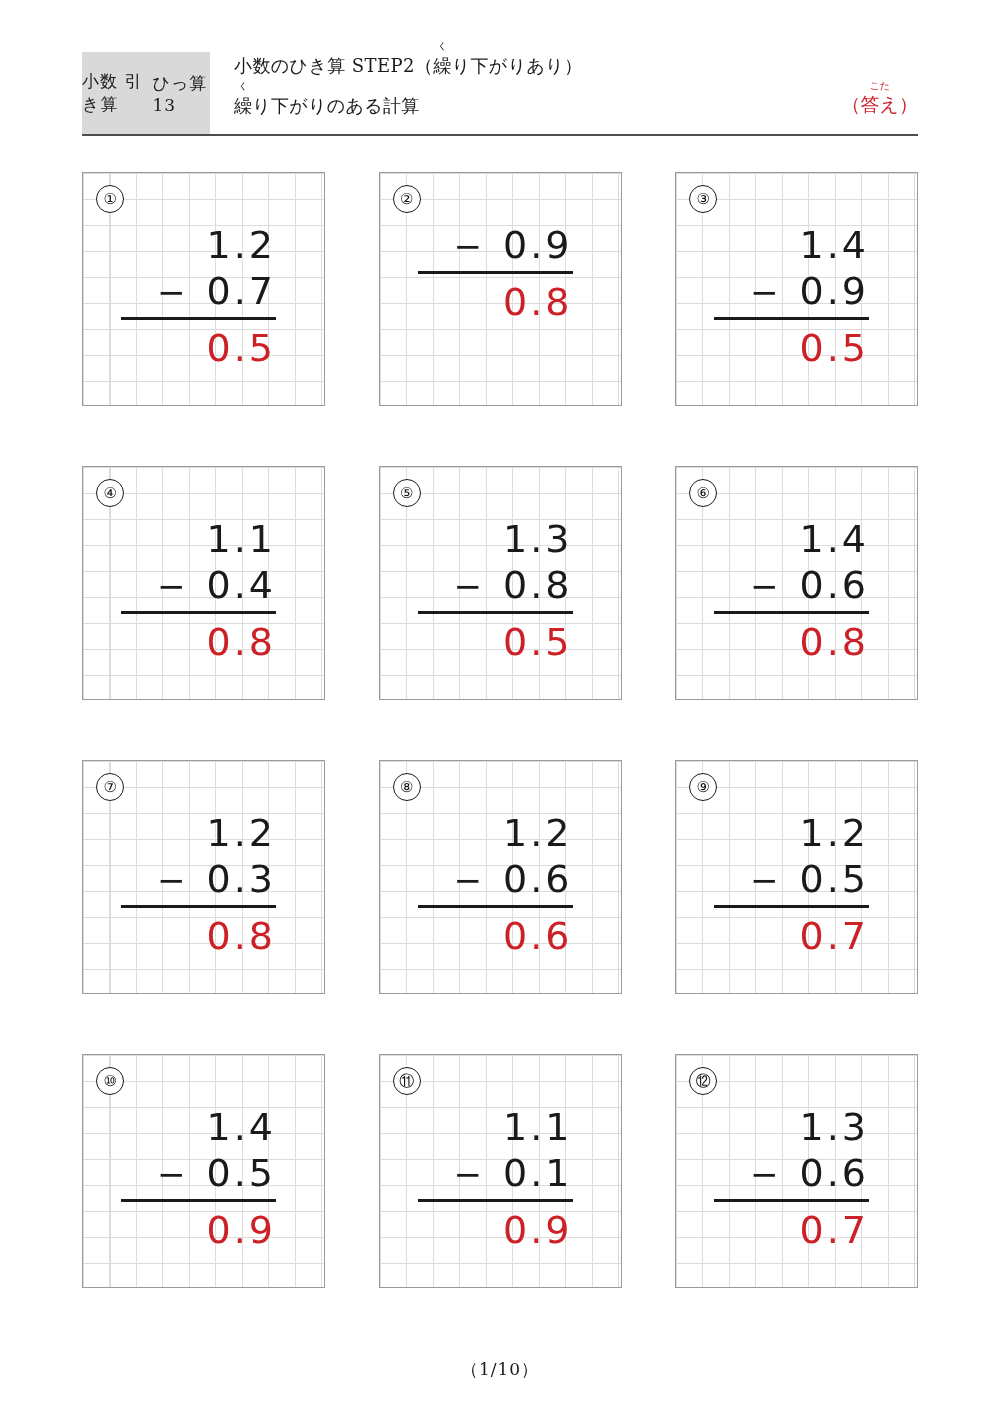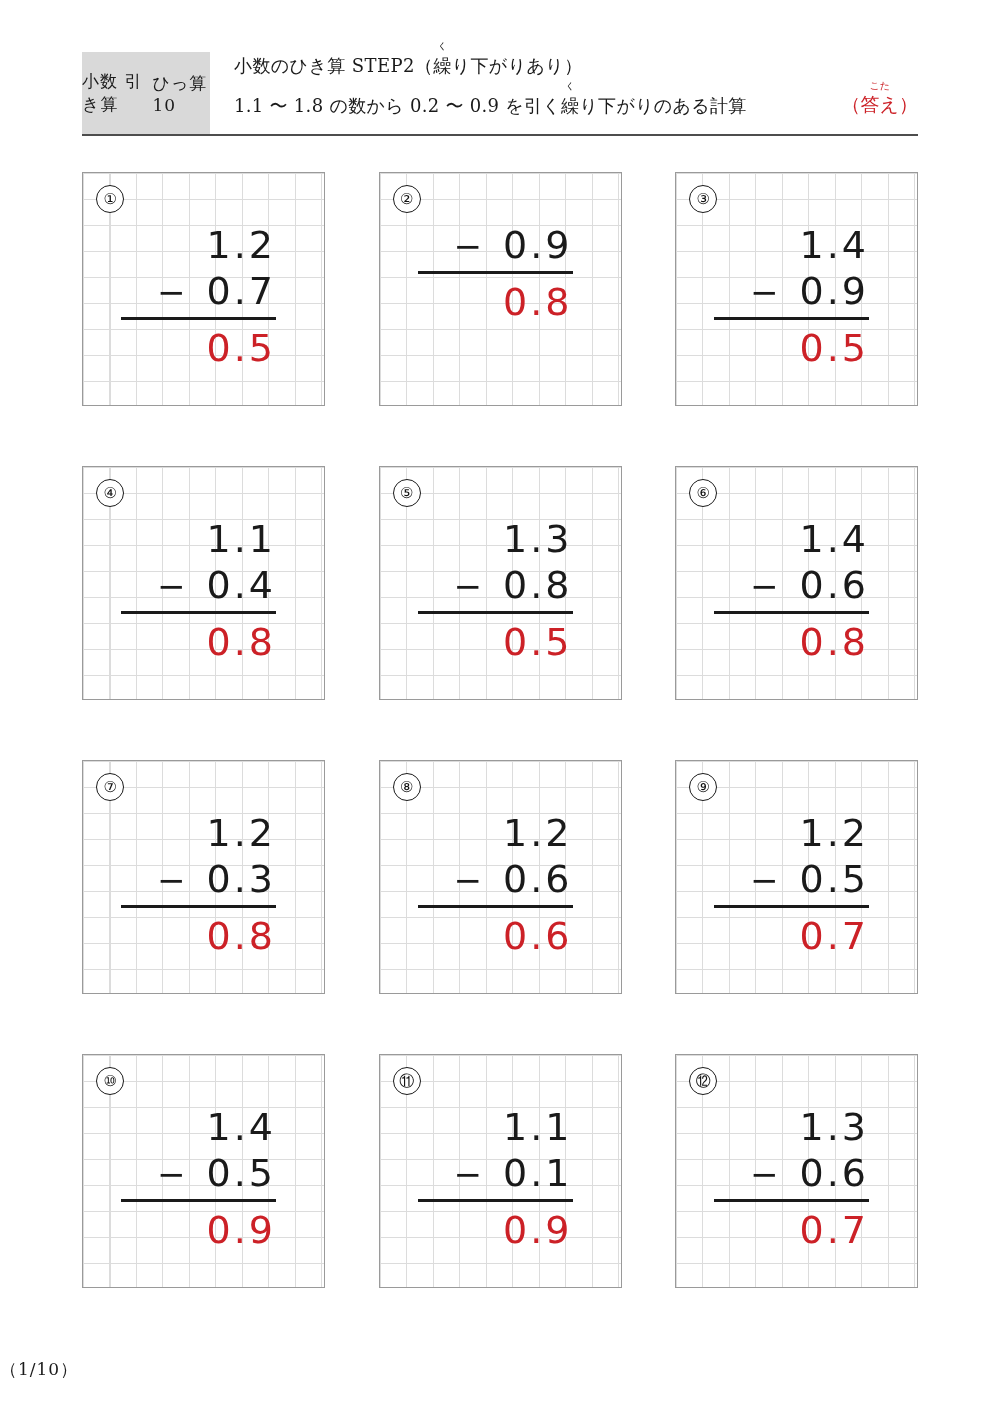--- a/index.html
+++ b/index.html
@@ -176,43 +176,43 @@
     color: #cc2127;
     margin-top: 6px;
   }
 
   
   .footer {
     position: absolute;
     left: 0;
     top: 1358px;
     width: 1000px;
-    text-align: left;
+    text-align: center;
     font-size: 17px;
     font-family: "DejaVu Serif", serif;
     color: #1a1a1a;
     letter-spacing: 1px;
   }
 </style>
 </head>
 <body>
 
 <div class="header">
 
   <div class="header-badge">
     <span class="line1">小数 引き算</span>
-    <span class="line2">ひっ算 10</span>
+    <span class="line2">ひっ算 13</span>
   </div>
 
   <div class="header-texts">
     <div class="header-title">
       <span>小数のひき算 STEP2（</span><span class="ruby-wrap"><span class="ruby">く</span><span>繰</span></span><span>り下がりあり）</span>
     </div>
     <div class="header-sub">
-      <span>1.1 〜 1.8 の数から 0.2 〜 0.9 を引く</span><span class="ruby-wrap"><span class="ruby">く</span><span>繰</span></span><span>り下がりのある計算</span>
+      <span class="ruby-wrap"><span class="ruby">く</span><span>繰</span></span><span>り下がりのある計算</span>
     </div>
   </div>
 
   <div class="answer-mark">
     <span class="ruby-wrap">
       <span class="ruby">こた</span>
       <span>（答え）</span>
     </span>
   </div>
 

